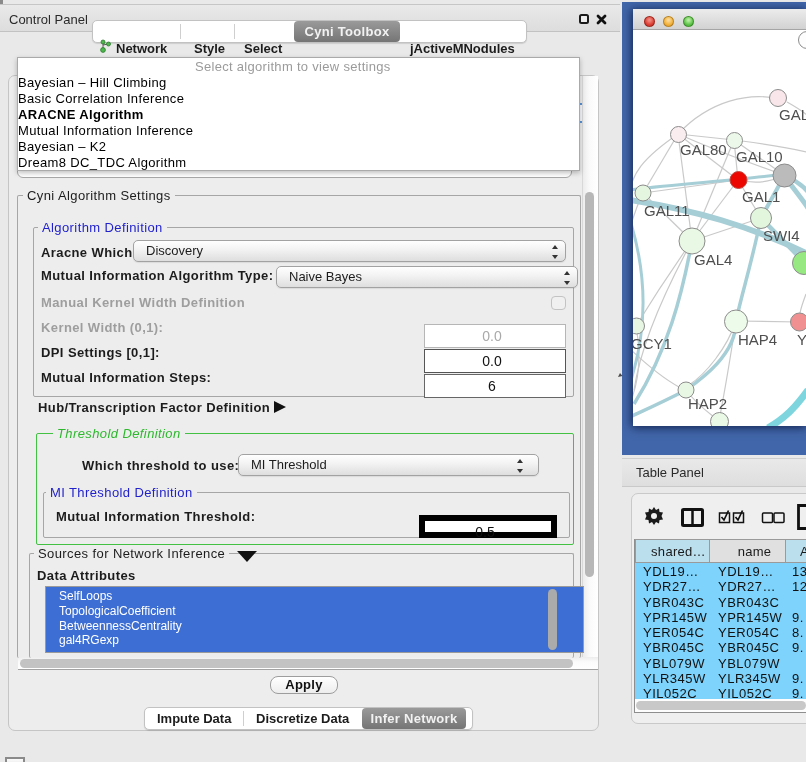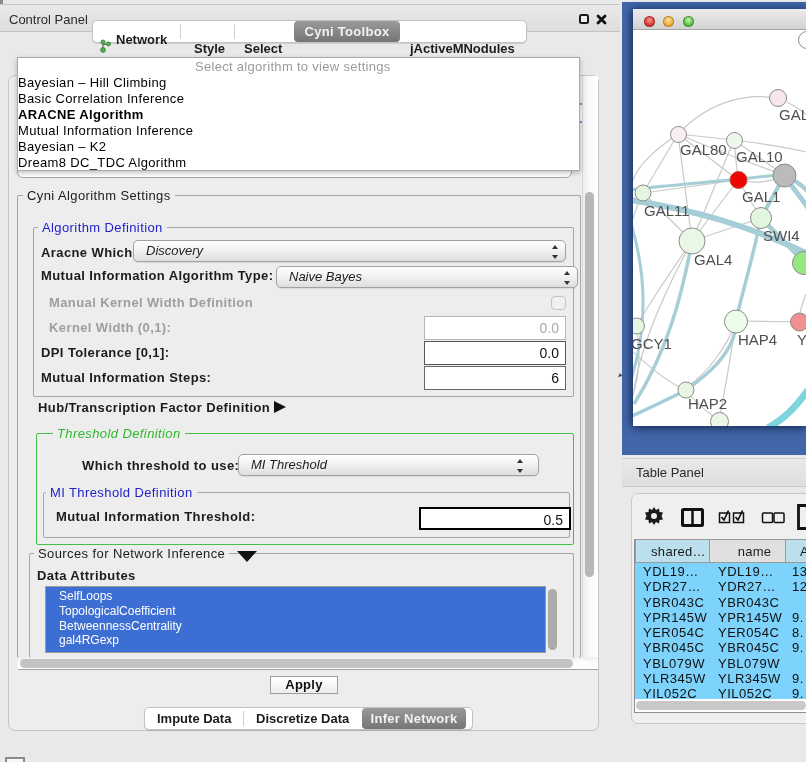--- a/index.html
+++ b/index.html
@@ -1,25 +1,25 @@
 <!DOCTYPE html>
 <html><head>
 <meta charset="utf-8">
 <style>
   * { margin:0; padding:0; box-sizing:border-box; }
   html,body { width:806px; height:762px; }
   body { font-family:"Liberation Sans", sans-serif; background:#e9e9e9; position:relative; overflow:hidden; }
   .abs { position:absolute; }
   .lbl { font-size:13px; font-weight:bold; color:#1c1c1c; white-space:nowrap; letter-spacing:0.4px; }
-  .dis { color:#9e9e9e;margin-left:8px; }
+  .dis { color:#9e9e9e; }
   .combo { position:absolute; height:22px; border:1px solid #a2a2a2; border-radius:5px;
            background:linear-gradient(#ffffff,#f2f2f2 45%,#dedede); box-shadow:0 1px 1px rgba(0,0,0,0.08);
-           font-size:13px; color:#1c1c1c; line-height:20px; padding-left:12px; white-space:nowrap;font-style:italic; }
+           font-size:13px; color:#1c1c1c; line-height:20px; padding-left:12px; white-space:nowrap; }
   .combo .arr { position:absolute; right:6px; top:3px; width:8px; height:16px; }
-  .field { position:absolute; background:#fff; font-size:14px; text-align:right; line-height:22px; padding-right:6px; }
+  .field { position:absolute; background:#fff; font-size:14px; text-align:center; line-height:22px; padding-right:6px;margin-top:8px; }
   .gbox { position:absolute; border:1px solid #a6a6a6; border-radius:2px; }
   .gtitle { position:absolute; background:#ededed; padding:0 4px; font-size:13px; white-space:nowrap; line-height:13px; letter-spacing:0.4px; }
   .seg { position:absolute; background:#fff; border:1px solid #c2c2c2; border-radius:5px;
          box-shadow:0 1px 1px rgba(0,0,0,0.12); }
   .seg .sep { position:absolute; top:3px; bottom:3px; width:1px; background:#cfcfcf; }
   .seg .dark { position:absolute; top:0; bottom:0; background:linear-gradient(#9a9a9a,#757575);
                border-radius:4px; color:#f2f2f2; text-align:center; }
   .segtxt { position:absolute; font-size:13px; font-weight:bold; color:#1c1c1c; white-space:nowrap; }
 </style>
 </head>
@@ -40,21 +40,21 @@
   <div class="sep" style="left:87px;"></div>
   <div class="sep" style="left:141px;"></div>
   <div class="dark" style="left:201px;width:106px;font-size:13px;font-weight:bold;line-height:22px;letter-spacing:0.3px;">Cyni Toolbox</div>
 </div>
 <svg class="abs" style="left:99px;top:39px" width="13" height="14" viewBox="0 0 13 14">
   <path d="M4 3.5 L4 10.5 M4 6 L9 5" stroke="#5a5a5a" stroke-width="1"></path>
   <circle cx="4" cy="3" r="2" fill="#4db84d" stroke="#2c7a2c" stroke-width="0.8"></circle>
   <circle cx="4" cy="11" r="2.4" fill="#4db84d" stroke="#2c7a2c" stroke-width="0.8"></circle>
   <circle cx="9.5" cy="5" r="2" fill="#4db84d" stroke="#2c7a2c" stroke-width="0.8"></circle>
 </svg>
-<div class="segtxt" style="left:116px;top:32px;">Network</div>
+<div class="segtxt" style="left:116px;top:41px;">Network</div>
 <div class="segtxt" style="left:194px;top:41px;">Style</div>
 <div class="segtxt" style="left:244px;top:41px;">Select</div>
 <div class="segtxt" style="left:410px;top:41px;">jActiveMNodules</div>
 
 <div class="abs" style="left:17px;top:155px;width:555px;height:23px;border:1px solid #a8a8a8;border-radius:6px;background:#fff;"></div>
 <div class="abs" style="left:568px;top:103px;width:24px;height:20px;border:2px solid #5694dd;border-radius:6px;background:#f5f8fb;"></div>
 
 <div class="abs" style="left:582px;top:76px;width:16px;height:582px;background:linear-gradient(to right,#ececec,#fafafa 45%,#ffffff);border-left:1px solid #d8d8d8;"></div>
 <div class="abs" style="left:584.5px;top:192px;width:9px;height:385px;background:#b7b7b7;border-radius:5px;"></div>
 
@@ -76,53 +76,53 @@
 <div class="lbl abs" style="left:41px;top:268px;">Mutual Information Algorithm Type:</div>
 <div class="combo" style="left:276px;top:266px;width:302px;">Naive Bayes
   <svg class="arr" viewBox="0 0 8 16">
       <path d="M4 1 L7 5 L1 5 Z M4 15 L7 11 L1 11 Z" fill="#333"></path>
     </svg>
 </div>
 <div class="lbl dis abs" style="left:41px;top:295px;">Manual Kernel Width Definition</div>
 <div class="abs" style="left:551px;top:296px;width:15px;height:14px;border:1px solid #c3c3c3;border-radius:4px;background:#f0f0f0;"></div>
 <div class="lbl dis abs" style="left:41px;top:320px;">Kernel Width (0,1):</div>
 <div class="field" style="left:424px;top:316px;width:142px;height:24px;border:1px solid #b6b6b6;color:#a9a9a9;">0.0</div>
-<div class="lbl abs" style="left:41px;top:345px;">DPI Tolerance [0,1]:</div>
+<div class="lbl abs" style="left:41px;top:345px;">DPI Settings [0,1]:</div>
 <div class="field" style="left:424px;top:341px;width:142px;height:24px;border:1px solid #555;color:#111;">0.0</div>
 <div class="lbl abs" style="left:41px;top:370px;">Mutual Information Steps:</div>
 <div class="field" style="left:424px;top:366px;width:142px;height:24px;border:1px solid #666;color:#111;">6</div>
 
 <div class="lbl abs" style="left:38px;top:400px;">Hub/Transcription Factor Definition</div>
 <div class="abs" style="left:274px;top:401px;width:0;height:0;border-left:12px solid #111;border-top:6.5px solid transparent;border-bottom:6.5px solid transparent;"></div>
 
 <div class="gbox" style="left:36px;top:433px;width:538px;height:112px;border-color:#42c142;"></div>
 <div class="gtitle" style="left:53px;top:427px;color:#2db82d;font-style:italic;">Threshold Definition</div>
 <div class="lbl abs" style="left:82px;top:458px;">Which threshold to use:</div>
 <div class="combo" style="left:238px;top:454px;width:301px;">MI Threshold
   <svg class="arr" style="right:14px" viewBox="0 0 8 16">
       <path d="M4 1 L7 5 L1 5 Z M4 15 L7 11 L1 11 Z" fill="#333"></path>
     </svg>
 </div>
 
 <div class="gbox" style="left:43px;top:492px;width:527px;height:46px;"></div>
 <div class="gtitle" style="left:46px;top:486px;color:#2222cc;">MI Threshold Definition</div>
 <div class="lbl abs" style="left:48px;top:509px;padding-left:8px;">Mutual Information Threshold:</div>
-<div class="field" style="left:419px;top:507px;width:152px;height:23px;border:2px solid #000000;color:#111;">0.5</div>
+<div class="field" style="left:419px;top:507px;width:138px;height:23px;border:6px solid #000000;color:#111;">0.5</div>
 
 <div class="gbox" style="left:29px;top:553px;width:545px;height:105px;border-bottom:none;"></div>
 <div class="gtitle" style="left:34px;top:547px;color:#1c1c1c;">Sources for Network Inference</div>
 <div class="abs" style="left:237px;top:551px;width:0;height:0;border-top:11px solid #111;border-left:10px solid transparent;border-right:10px solid transparent;"></div>
 <div class="lbl abs" style="left:37px;top:568px;">Data Attributes</div>
 
-<div class="abs" style="left:45px;top:586px;width:501px;height:67px;border:1px solid #9a9a9a;background:#3d6ed3;overflow:hidden;">
+<div class="abs" style="left:45px;top:586px;width:539px;height:67px;border:1px solid #9a9a9a;background:#3d6ed3;overflow:hidden;">
   <div style="font-size:12px;color:#fff;padding-left:13px;line-height:14.8px;padding-top:2px;">SelfLoops<br>TopologicalCoefficient<br>BetweennessCentrality<br>gal4RGexp</div>
 </div>
 <div class="abs" style="left:548px;top:589px;width:9px;height:61px;background:#ababab;border-radius:5px;"></div>
 
-<div class="abs" style="left:270px;top:676px;width:68px;height:18px;border:1px solid #9d9d9d;border-radius:0;background:linear-gradient(#ffffff,#ededed);text-align:center;font-size:13px;line-height:16px;color:#111;font-weight:bold;letter-spacing:0.3px;">Apply</div>
+<div class="abs" style="left:270px;top:676px;width:68px;height:18px;border:1px solid #9d9d9d;border-radius:8px;background:linear-gradient(#ffffff,#ededed);text-align:center;font-size:13px;line-height:16px;color:#111;font-weight:bold;letter-spacing:0.3px;">Apply</div>
 
 <div class="seg" style="left:144px;top:707px;width:329px;height:23px;">
   <div class="sep" style="left:98px;"></div>
   <div class="dark" style="left:217px;width:104px;font-size:13px;font-weight:bold;line-height:22px;letter-spacing:0.3px;">Infer Network</div>
 </div>
 <div class="segtxt" style="left:157px;top:711px;">Impute Data</div>
 <div class="segtxt" style="left:256px;top:711px;">Discretize Data</div>
 
 <div class="abs" style="left:5px;top:757px;width:20px;height:10px;border:2px solid #8a8a8a;background:linear-gradient(#fbfbfb,#e8e8e8);"></div>
 

